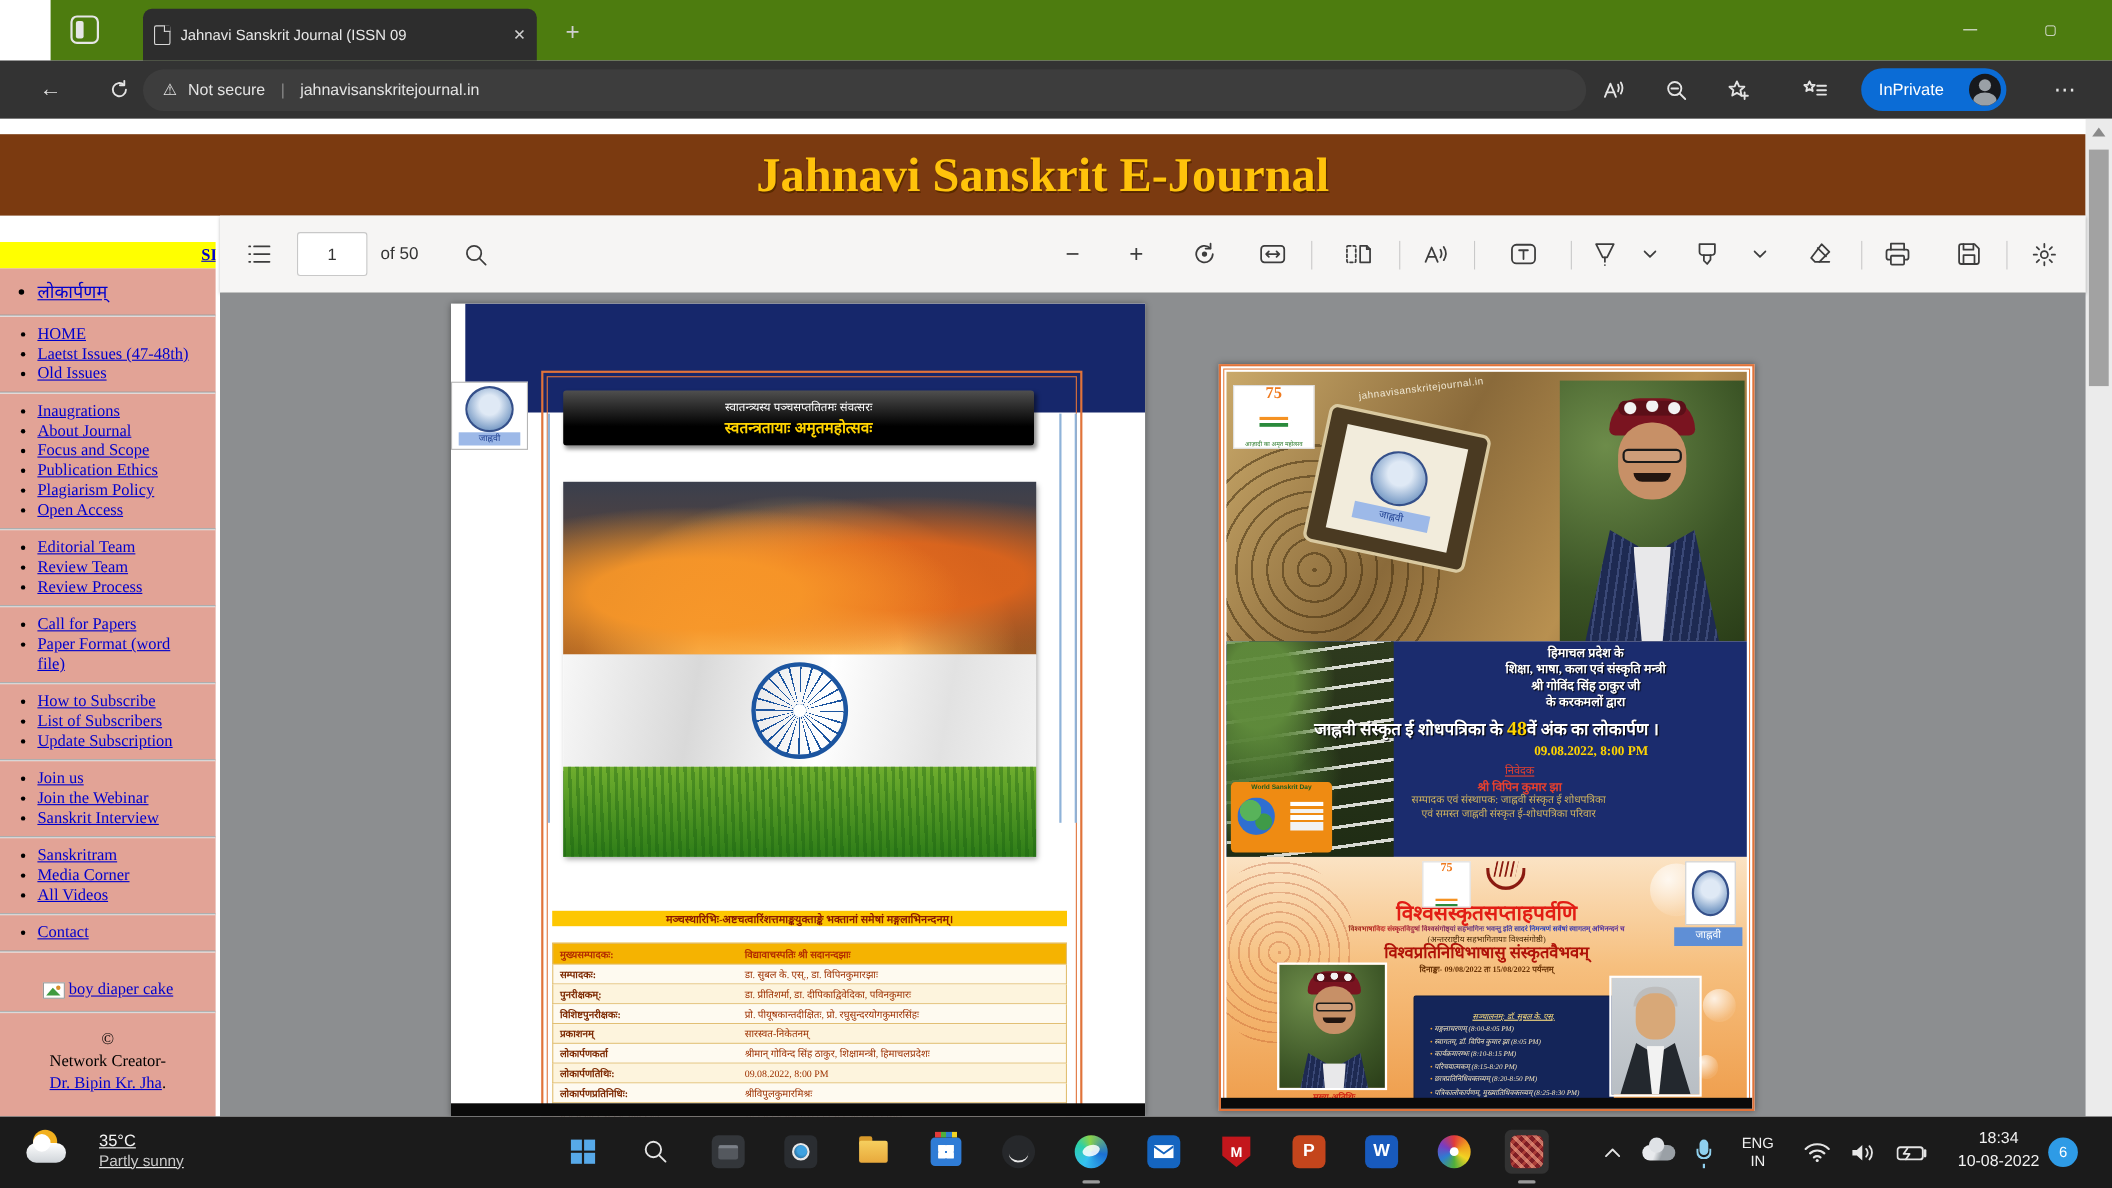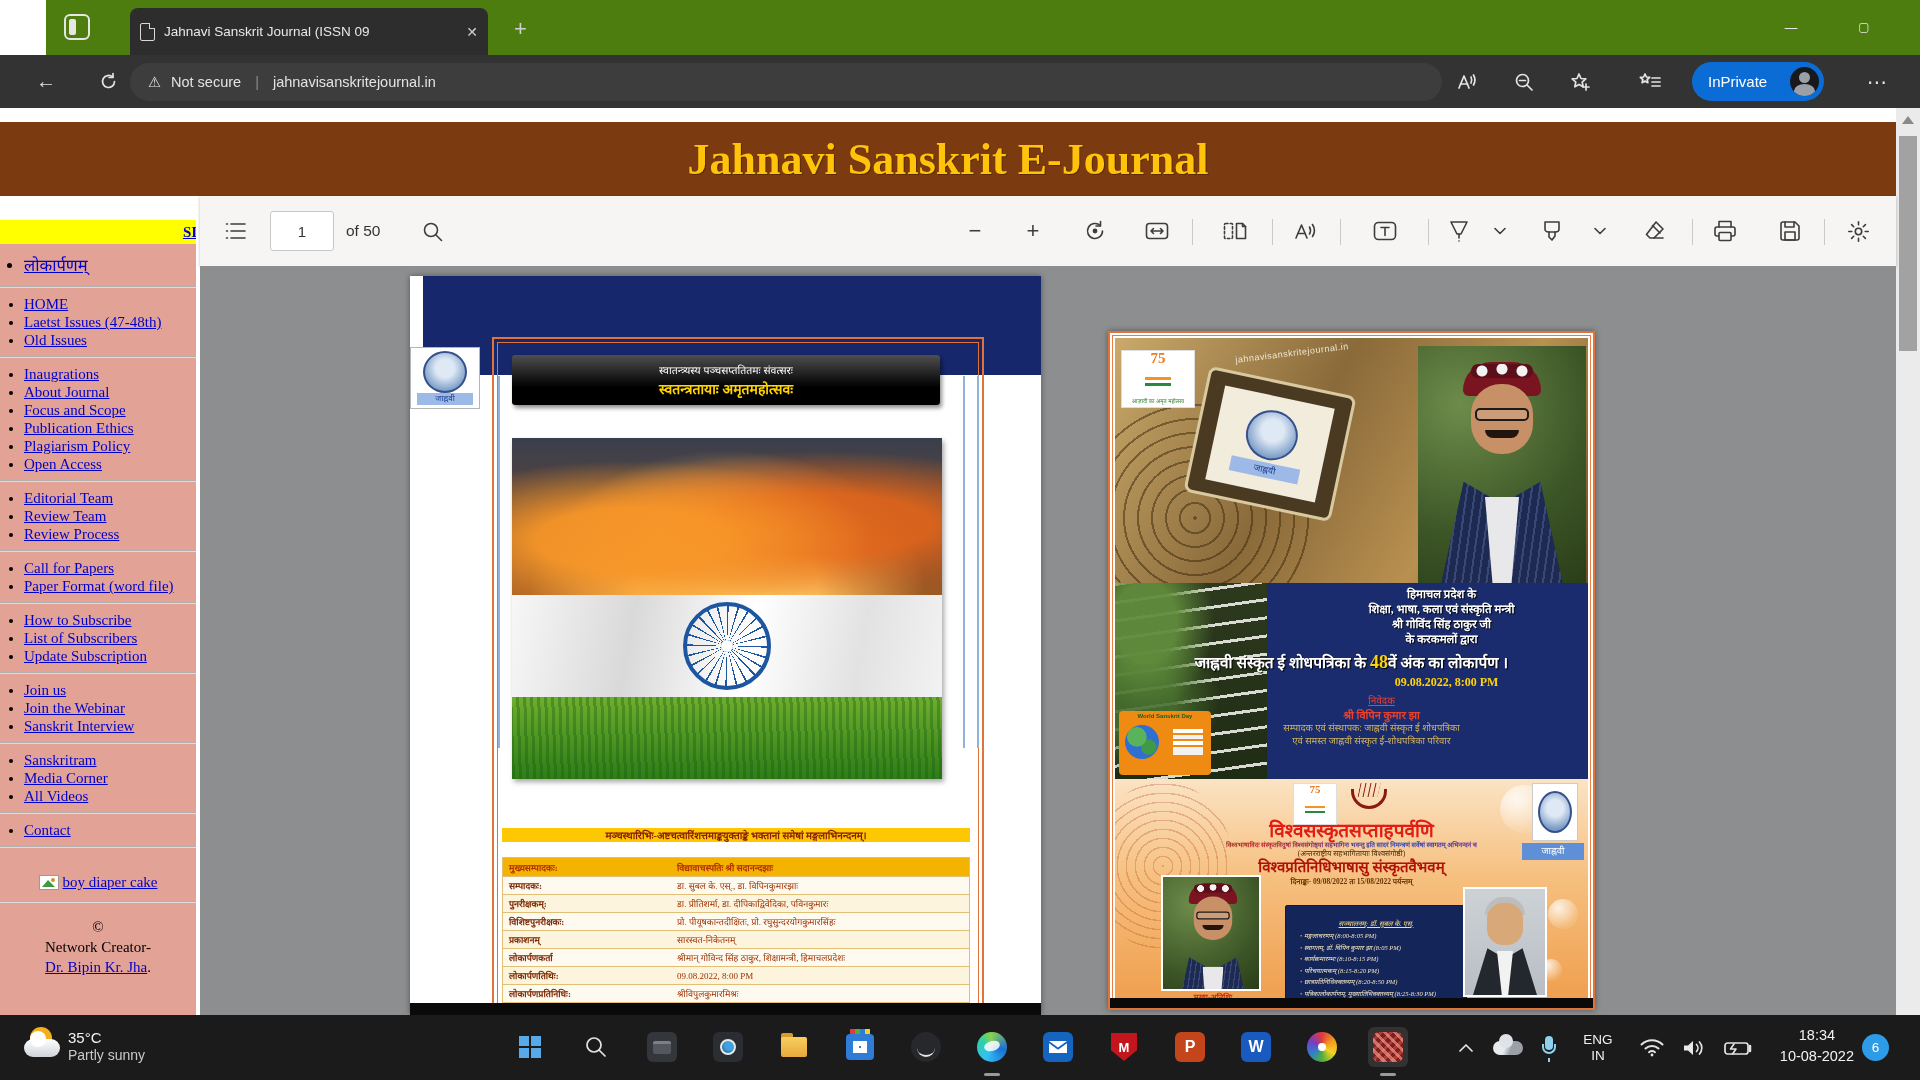--- a/index.html
+++ b/index.html
@@ -39,21 +39,21 @@
   .pg-scroll{position:absolute;right:0;top:0;width:24px;height:907px;background:#ebebeb;}
   .pg-scroll .arr{position:absolute;left:6px;top:8px;width:0;height:0;border-left:6px solid transparent;border-right:6px solid transparent;border-bottom:8px solid #8a8a8a;}
   .pg-thumb{position:absolute;left:3px;top:28px;width:18px;height:215px;background:#a2a2a2;}
 
   
   .marquee{position:absolute;left:0;top:112px;width:196px;height:24px;background:#ffff00;overflow:hidden;
     font-family:"Liberation Serif",serif;font-weight:bold;font-size:15px;display:flex;align-items:center;justify-content:flex-end;}
   .marquee a{color:#0000cc;text-decoration:underline;margin-right:-7px;}
   .sidebar{position:absolute;left:0;top:136px;width:196px;height:771px;background:#e2a396;overflow:hidden;
     font-family:"Liberation Serif","DejaVu Serif",serif;padding-top:2px;}
-  ul.sb-list{margin:7px 0;padding:0 4px 0 24px;}
+  ul.sb-list{margin:7px 10px;padding:0 4px 0 24px;}
   li.sb-item{font-size:15px;line-height:18px;color:#000;}
   li.sb-item.big{font-size:16.5px;line-height:26px;}
   a.sb-link{color:#0000cc;text-decoration:underline;}
   .sb-sep{height:2px;margin:5px 0;background:linear-gradient(#9a9a9a,#f2f2f2);}
   .sb-img-row{display:flex;align-items:center;justify-content:center;gap:4px;margin:26px 0 10px;}
   .broken-img{width:20px;height:15px;border:1px solid #9a9a9a;background:#fff;position:relative;overflow:hidden;flex:none;}
   .broken-img::before{content:"";position:absolute;left:2px;bottom:2px;border-left:6px solid transparent;border-right:7px solid transparent;border-bottom:7px solid #3f9a3f;}
   .broken-img::after{content:"";position:absolute;right:3px;top:2px;width:4px;height:4px;border-radius:50%;background:#d98f2b;}
   .sb-footer{text-align:center;font-size:15px;color:#000;line-height:20px;margin-top:14px;}
 
@@ -111,21 +111,21 @@
   .collage{position:absolute;left:5px;top:5px;width:473px;height:245px;overflow:hidden;
     background:linear-gradient(120deg,#caa96a,#8a6a3a 40%,#b89050 70%,#6e4e28);}
   .rings{position:absolute;left:-40px;top:60px;width:240px;height:240px;border-radius:50%;
     background:repeating-radial-gradient(circle,rgba(60,40,10,.5) 0 2px,rgba(0,0,0,0) 2px 14px);}
   .collage .wm{position:absolute;left:120px;top:10px;color:#efe7d2;font-size:9px;transform:rotate(-7deg);letter-spacing:.5px;}
   .laptop{position:absolute;left:80px;top:42px;width:150px;height:128px;background:#4a3a22;border-radius:8px;transform:rotate(12deg);
     border:3px solid #d9c9a0;display:flex;align-items:center;justify-content:center;}
   .laptop .scr{width:112px;height:96px;background:#f2ecdc;display:flex;flex-direction:column;align-items:center;justify-content:center;gap:3px;}
   .laptop .scr .logo-oval{width:52px;height:50px;}
   .laptop .scr .logo-strip{width:70px;height:15px;font-size:9px;line-height:15px;}
-  .azadi{position:absolute;background:#fff;border:1px solid #ddd;display:flex;flex-direction:column;align-items:center;justify-content:flex-start;gap:12px;overflow:hidden;}
+  .azadi{position:absolute;background:#fff;border:1px solid #ddd;display:flex;flex-direction:column;align-items:center;justify-content:space-between;gap:12px;overflow:hidden;}
   .azadi .n75{font-weight:bold;color:#f07a1e;font-size:15px;font-family:"Liberation Serif",serif;line-height:14px;}
   .azadi .tric{width:26px;height:9px;background:linear-gradient(180deg,#f59222 33%,#fff 33% 66%,#2a8a3c 66%);}
   .azadi .cap{font-size:5.5px;color:#2a7a2a;text-align:center;line-height:6px;}
   .minister{position:absolute;left:303px;top:8px;width:168px;height:237px;overflow:hidden;
     background:radial-gradient(circle at 25% 25%,#6d8c4a,#3c5526 60%,#2a3d18);}
   .m-cap{position:absolute;left:50%;top:16px;width:78px;height:34px;margin-left:-39px;border-radius:40px 40px 8px 8px;background:#7a1420;}
   .m-cap::before{content:"";position:absolute;left:8px;top:2px;width:62px;height:14px;border-radius:10px;
     background:radial-gradient(circle 6px at 11px 7px,#f2f2f2 5px,rgba(0,0,0,0) 6px),
                radial-gradient(circle 6px at 31px 5px,#f2f2f2 5px,rgba(0,0,0,0) 6px),
                radial-gradient(circle 6px at 51px 7px,#f2f2f2 5px,rgba(0,0,0,0) 6px),#5b0f18;}
@@ -187,21 +187,21 @@
   .capL{position:absolute;left:0;top:214px;width:196px;line-height:9px;}
   .capL .c1{font-size:8px;font-weight:bold;color:#d42814;}
   .portraitR{position:absolute;left:348px;top:108px;width:84px;height:110px;border:2px solid #fff;overflow:hidden;background:linear-gradient(#cdd2d6,#b8bec4);}
   .r-hair{position:absolute;left:50%;top:8px;width:40px;height:18px;margin-left:-20px;border-radius:20px 20px 0 0;background:#bdbdbd;}
   .r-face{position:absolute;left:50%;top:14px;width:36px;height:42px;margin-left:-18px;border-radius:16px;background:#d8a878;}
   .r-suit{position:absolute;left:50%;bottom:0;width:80px;height:52px;margin-left:-40px;clip-path:polygon(10% 100%,28% 10%,50% 30%,72% 10%,90% 100%);background:#23282e;}
   .r-shirt{position:absolute;left:50%;bottom:0;width:16px;height:44px;margin-left:-8px;clip-path:polygon(0 0,100% 0,70% 100%,30% 100%);background:#f2f2f2;}
 
   
   .taskbar{position:absolute;left:0;top:1015px;width:1920px;height:65px;background:#1b1b1b;color:#fff;}
-  .weather{position:absolute;left:22px;top:10px;display:flex;align-items:center;gap:4px;}
+  .weather{position:absolute;left:22px;top:10px;display:flex;align-items:center;gap:26px;text-decoration:underline;}
   .w-ico{width:42px;height:42px;position:relative;}
   .w-sun{position:absolute;left:8px;top:2px;width:22px;height:22px;border-radius:50%;background:#f2b01e;}
   .w-cloud{position:absolute;left:2px;top:14px;width:36px;height:18px;border-radius:10px;background:linear-gradient(#ffffff,#cfd4d9);}
   .w-cloud::before{content:"";position:absolute;left:6px;top:-8px;width:16px;height:16px;border-radius:50%;background:#fff;}
   .w-temp{font-size:15px;line-height:18px;color:#f2f2f2;}
   .w-cond{font-size:14px;line-height:17px;color:#c9c9c9;}
   .tb-ico{position:absolute;top:12px;width:40px;height:40px;display:flex;align-items:center;justify-content:center;border-radius:6px;}
   .tb-ind{position:absolute;top:58px;width:16px;height:3px;border-radius:2px;background:#9a9a9a;}
   .i-start{width:22px;height:22px;display:grid;grid-template-columns:10px 10px;grid-template-rows:10px 10px;gap:2px;}
   .i-start div{background:#57a9e8;}

